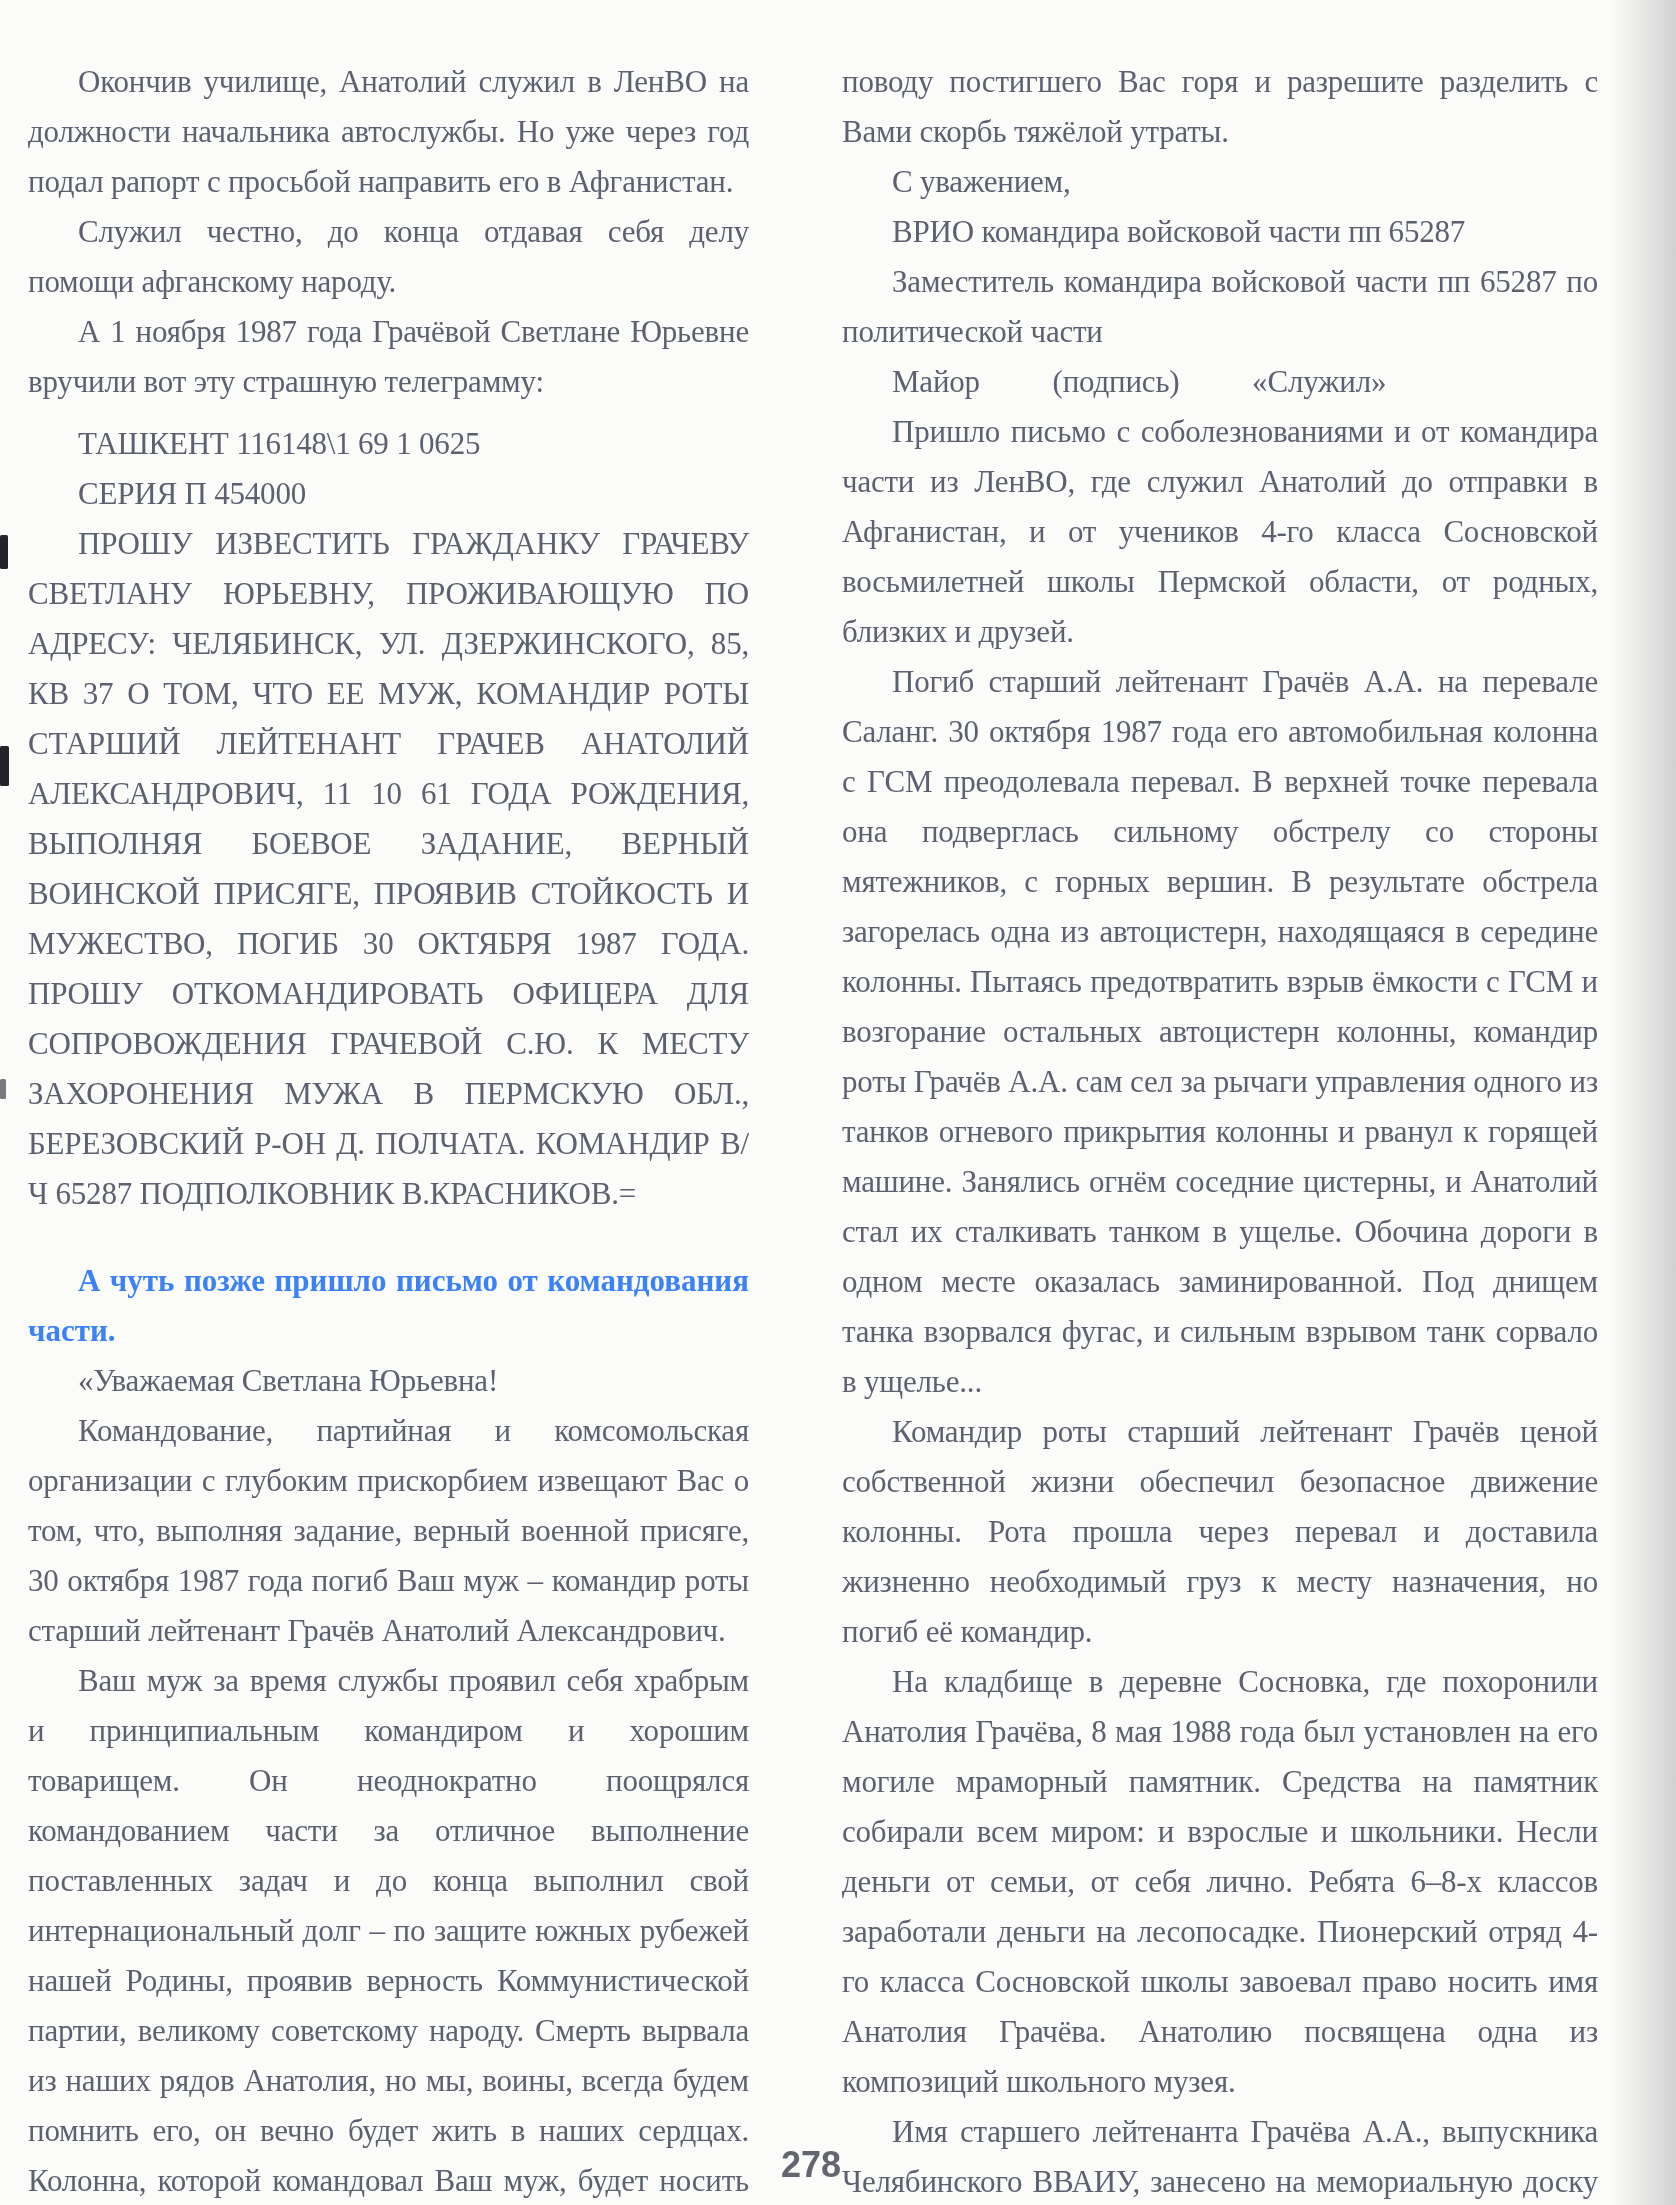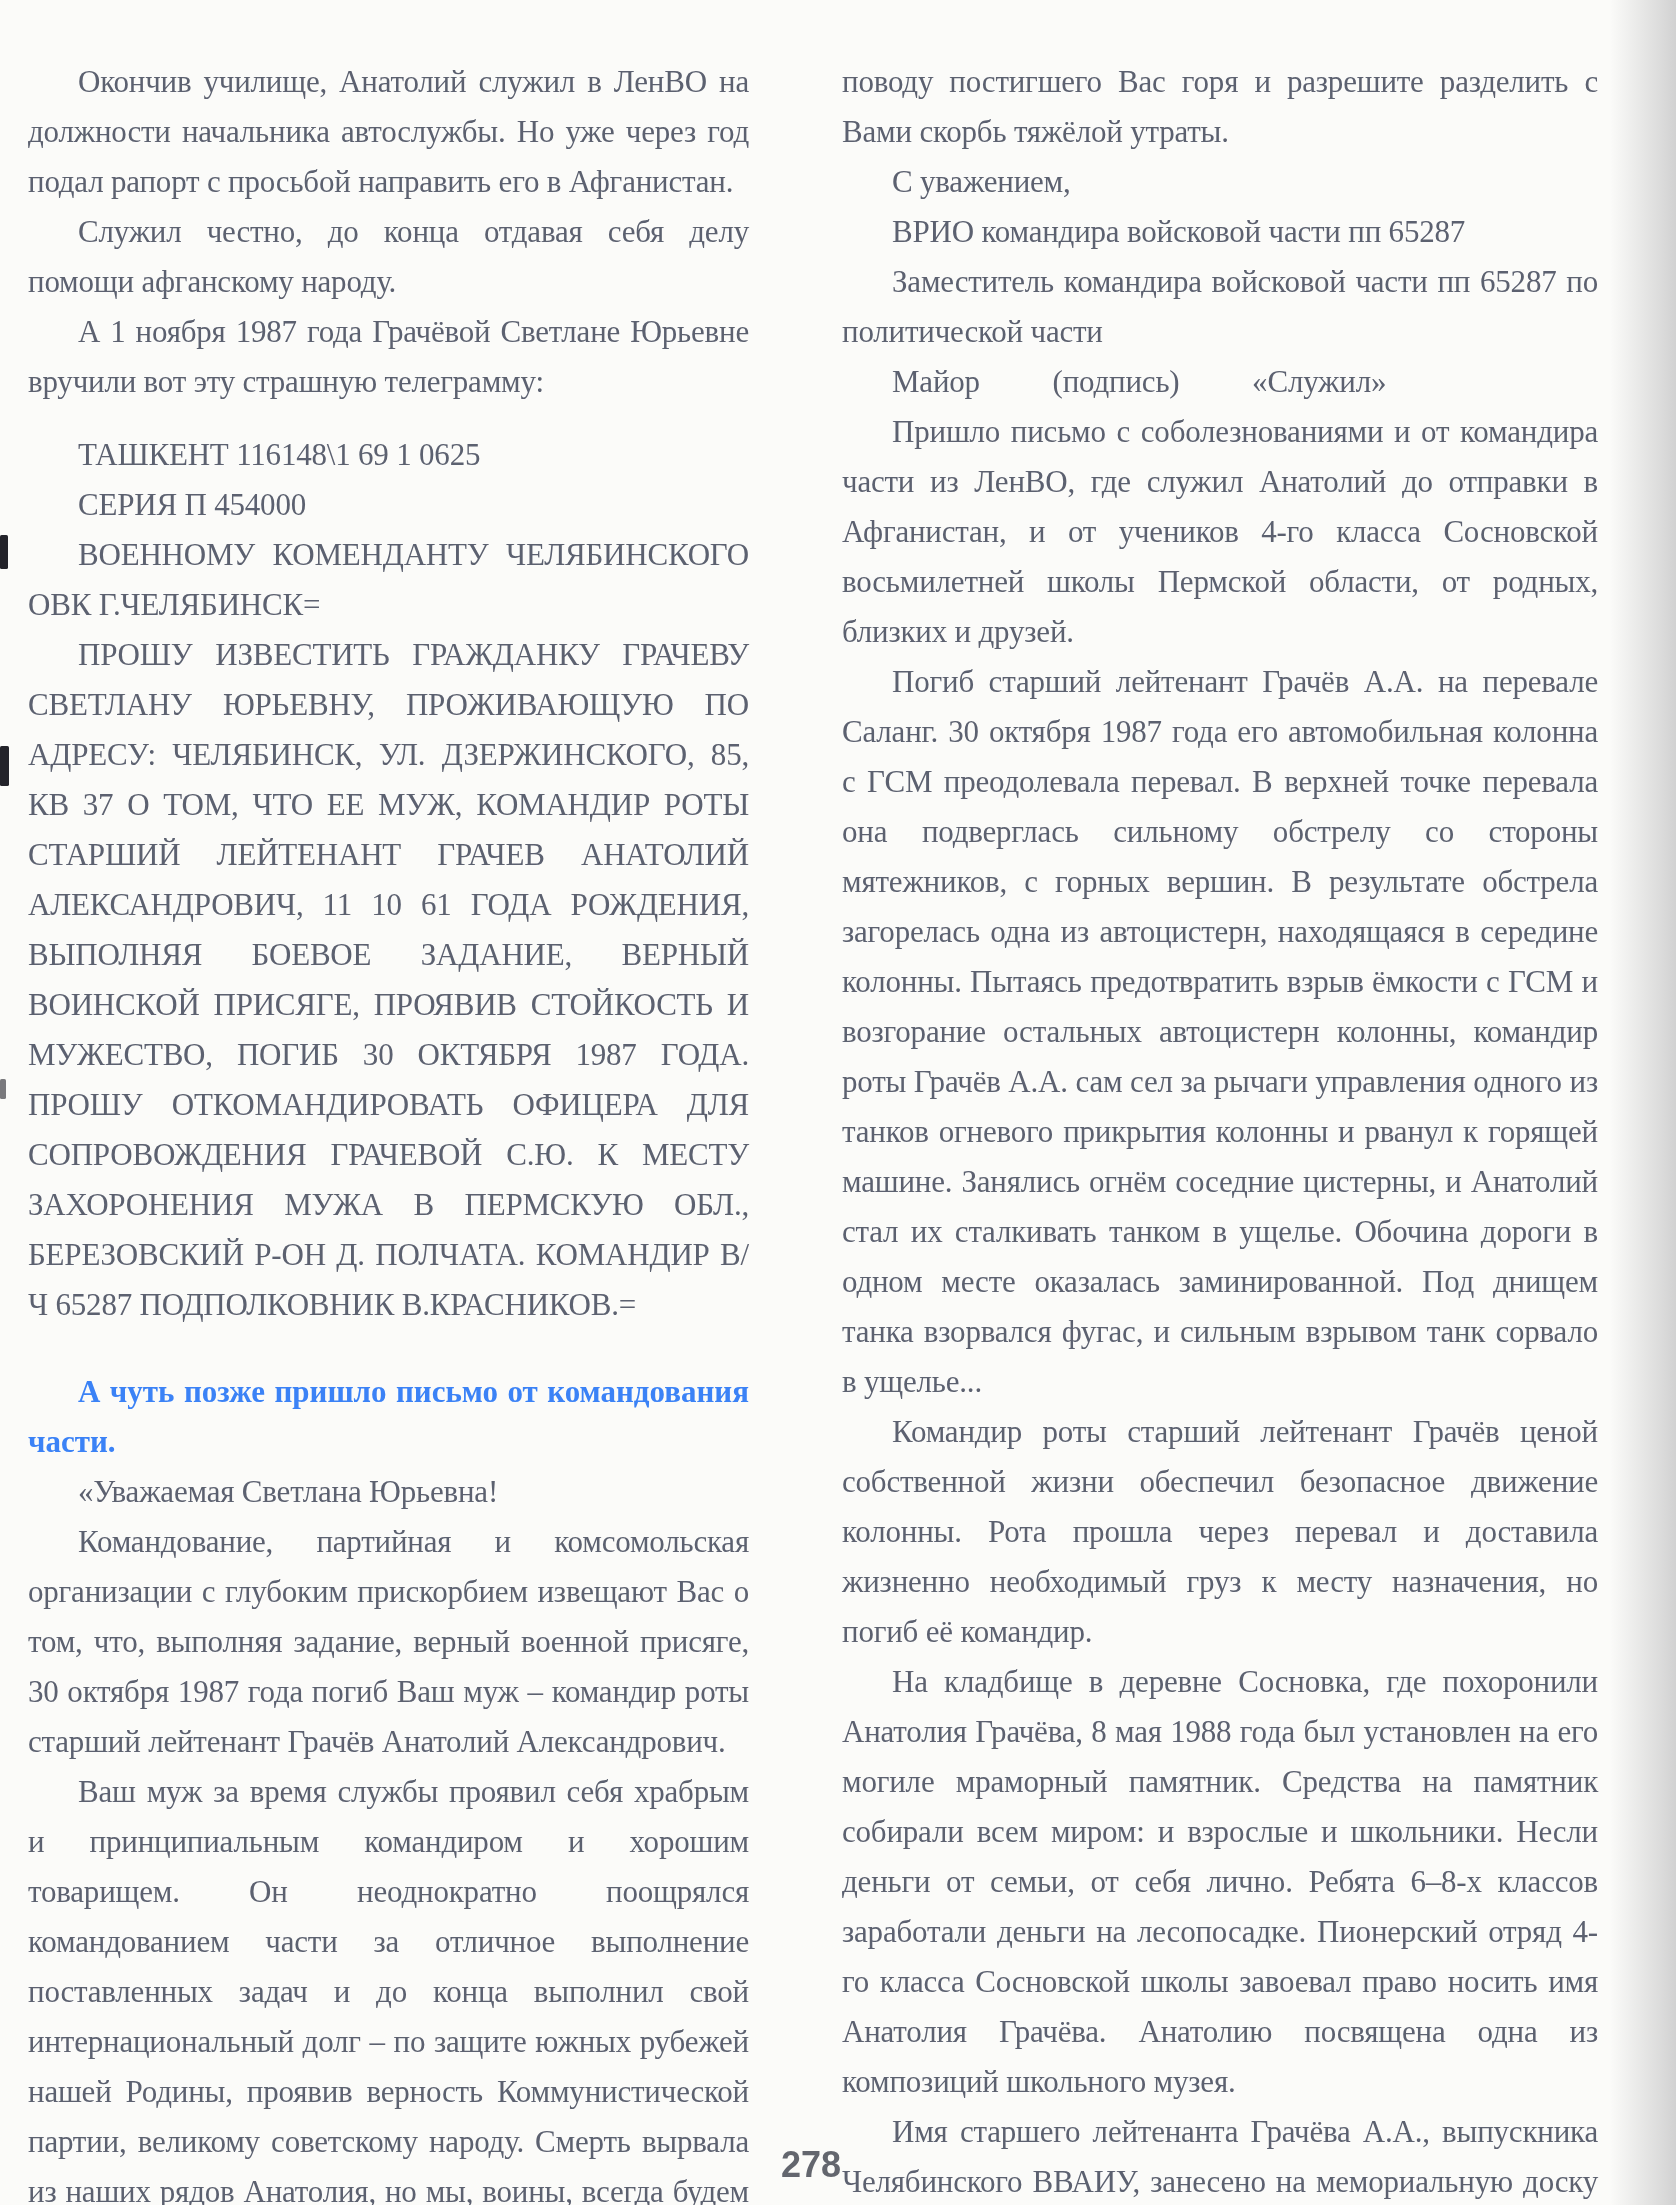--- a/index.html
+++ b/index.html
@@ -26,21 +26,21 @@
   .col {
     text-align: justify;
     font-size: 31px;
     line-height: 50px;
     letter-spacing: -0.2px;
   }
   .col-left  { width: 721px; flex: 0 0 721px; }
   .col-right { flex: 1 1 auto; }
   p { margin: 0; padding: 0; }
   p.indent { text-indent: 50px; }
-  p.telegram-first { margin-top: 23px; }
+  p.telegram-first { margin-top: 12px; }
   p.lead-bold {
     margin-top: 37px;
     font-weight: 700;
     color: #3b82f6;
     letter-spacing: 0;
   }
   p.spread {
     word-spacing: 2.1em;
     text-align: left;
   }
@@ -80,21 +80,20 @@
 <body>
 
 <div class="page-inner">
 
   <div class="col col-left">
     <p class="indent">Окончив училище, Анатолий служил в ЛенВО на должности начальника автослужбы. Но уже через год подал рапорт с просьбой направить его в Афганистан.</p>
     <p class="indent">Служил честно, до конца отдавая себя делу помощи афганскому народу.</p>
     <p class="indent">А 1 ноября 1987 года Грачёвой Светлане Юрьевне вручили вот эту страшную телеграмму:</p>
     <p class="indent telegram-first">ТАШКЕНТ 116148\1 69 1 0625</p>
     <p class="indent">СЕРИЯ П 454000</p>
-    <p class="indent">ВОЕННОМУ КОМЕНДАНТУ ЧЕЛЯБИНСКОГО ОВК Г.ЧЕЛЯБИНСК=</p>
     <p class="indent">ПРОШУ ИЗВЕСТИТЬ ГРАЖДАНКУ ГРАЧЕВУ СВЕТЛАНУ ЮРЬЕВНУ, ПРОЖИВАЮЩУЮ ПО АДРЕСУ: ЧЕЛЯБИНСК, УЛ. ДЗЕРЖИНСКОГО, 85, КВ 37 О ТОМ, ЧТО ЕЕ МУЖ, КОМАНДИР РОТЫ СТАРШИЙ ЛЕЙТЕНАНТ ГРАЧЕВ АНАТОЛИЙ АЛЕКСАНДРОВИЧ, 11 10 61 ГОДА РОЖДЕНИЯ, ВЫПОЛНЯЯ БОЕВОЕ ЗАДАНИЕ, ВЕРНЫЙ ВОИНСКОЙ ПРИСЯГЕ, ПРОЯВИВ СТОЙКОСТЬ И МУЖЕСТВО, ПОГИБ 30 ОКТЯБРЯ 1987 ГОДА. ПРОШУ ОТКОМАНДИРОВАТЬ ОФИЦЕРА ДЛЯ СОПРОВОЖДЕНИЯ ГРАЧЕВОЙ С.Ю. К МЕСТУ ЗАХОРОНЕНИЯ МУЖА В ПЕРМСКУЮ ОБЛ., БЕРЕЗОВСКИЙ Р-ОН Д. ПОЛЧАТА. КОМАНДИР В/Ч 65287 ПОДПОЛКОВНИК В.КРАСНИКОВ.=</p>
     <p class="indent lead-bold">А чуть позже пришло письмо от командования части.</p>
     <p class="indent">«Уважаемая Светлана Юрьевна!</p>
     <p class="indent">Командование, партийная и комсомольская организации с глубоким прискорбием извещают Вас о том, что, выполняя задание, верный военной присяге, 30 октября 1987 года погиб Ваш муж – командир роты старший лейтенант Грачёв Анатолий Александрович.</p>
     <p class="indent">Ваш муж за время службы проявил себя храбрым и принципиальным командиром и хорошим товарищем. Он неоднократно поощрялся командованием части за отличное выполнение поставленных задач и до конца выполнил свой интернациональный долг – по защите южных рубежей нашей Родины, проявив верность Коммунистической партии, великому советскому народу. Смерть вырвала из наших рядов Анатолия, но мы, воины, всегда будем помнить его, он вечно будет жить в наших сердцах. Колонна, которой командовал Ваш муж, будет носить его имя. Примите наши глубокие соболезнования по</p>
   </div>
 
   <div class="col col-right">
     <p>поводу постигшего Вас горя и разрешите разделить с Вами скорбь тяжёлой утраты.</p>
     <p class="indent">С уважением,</p>

